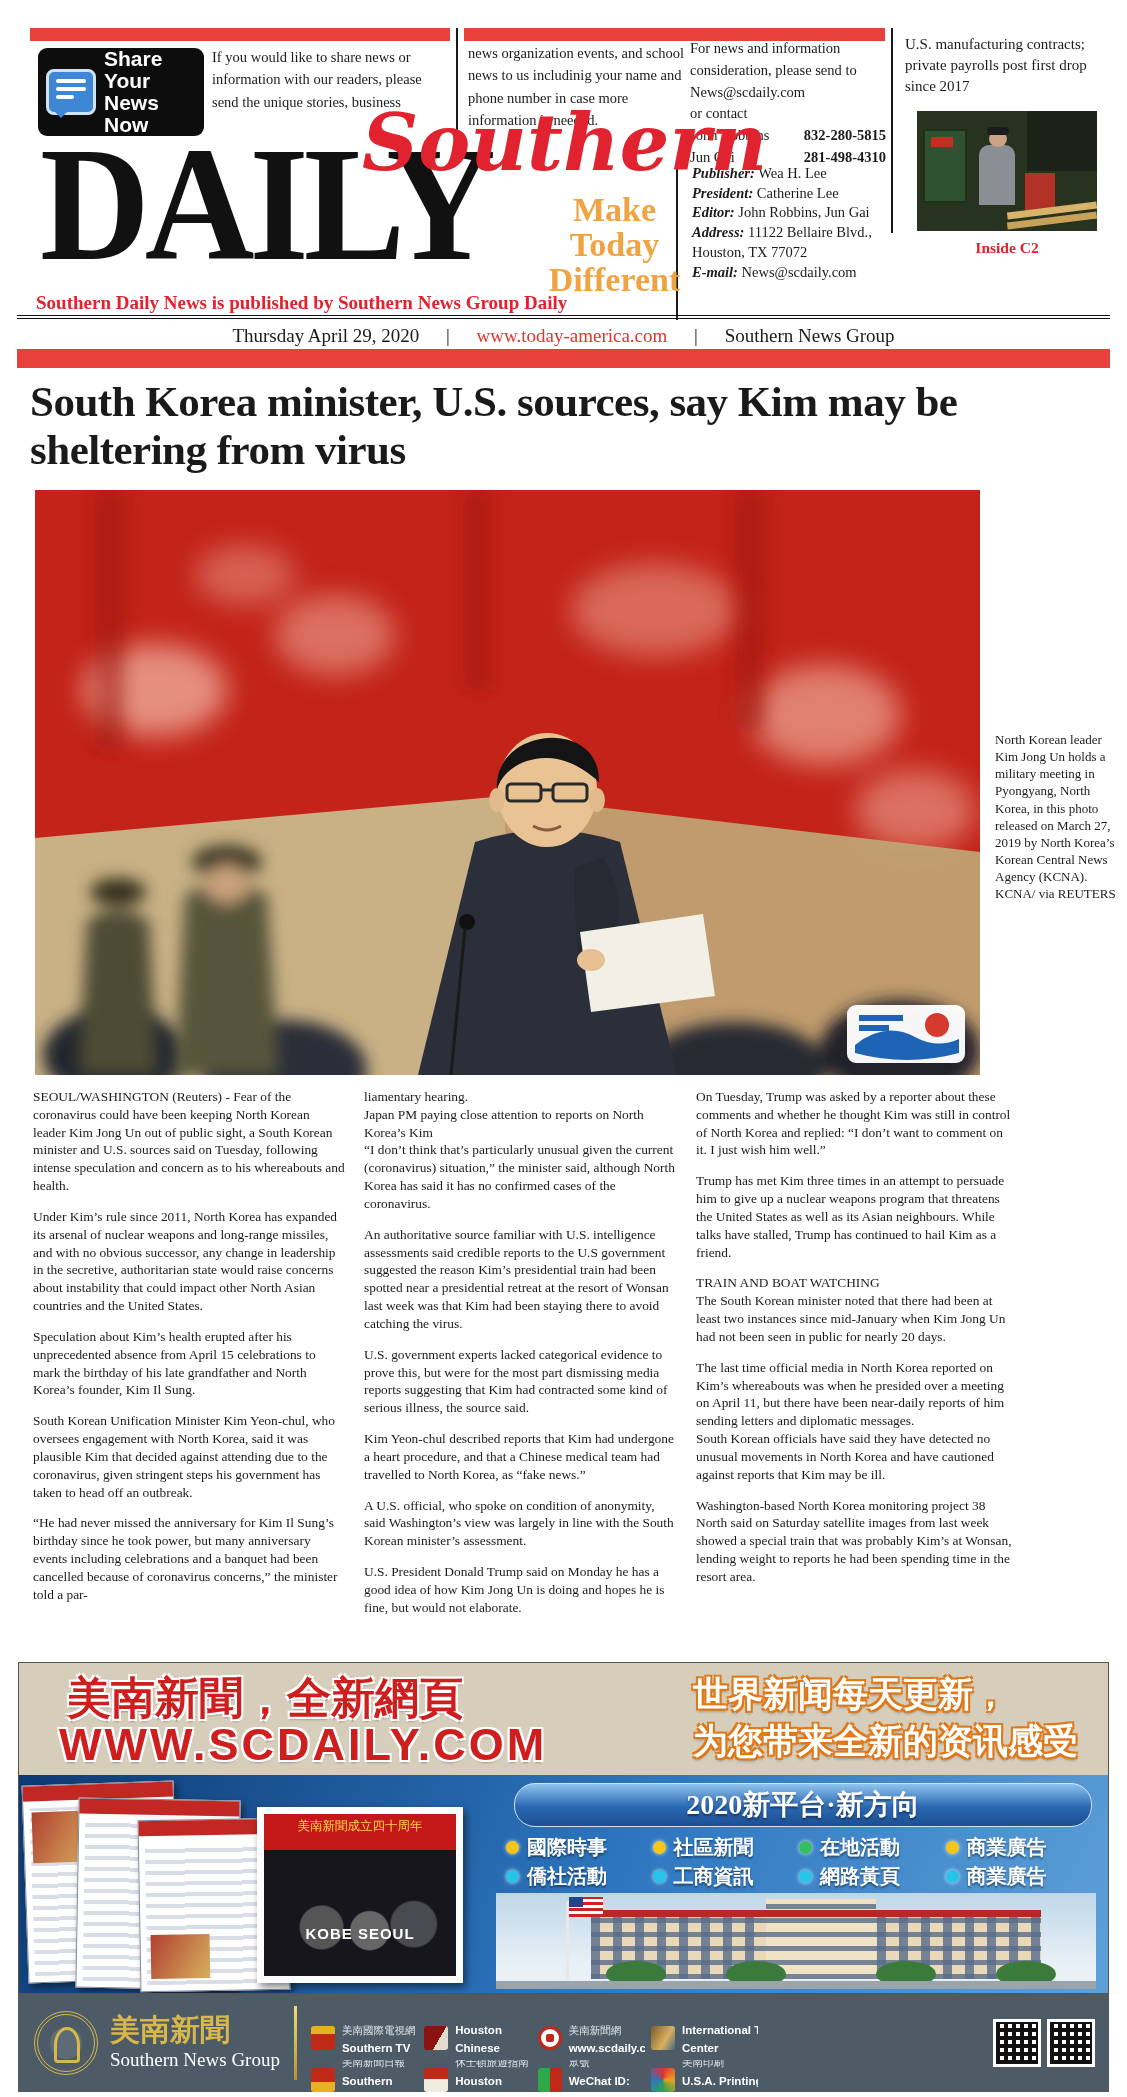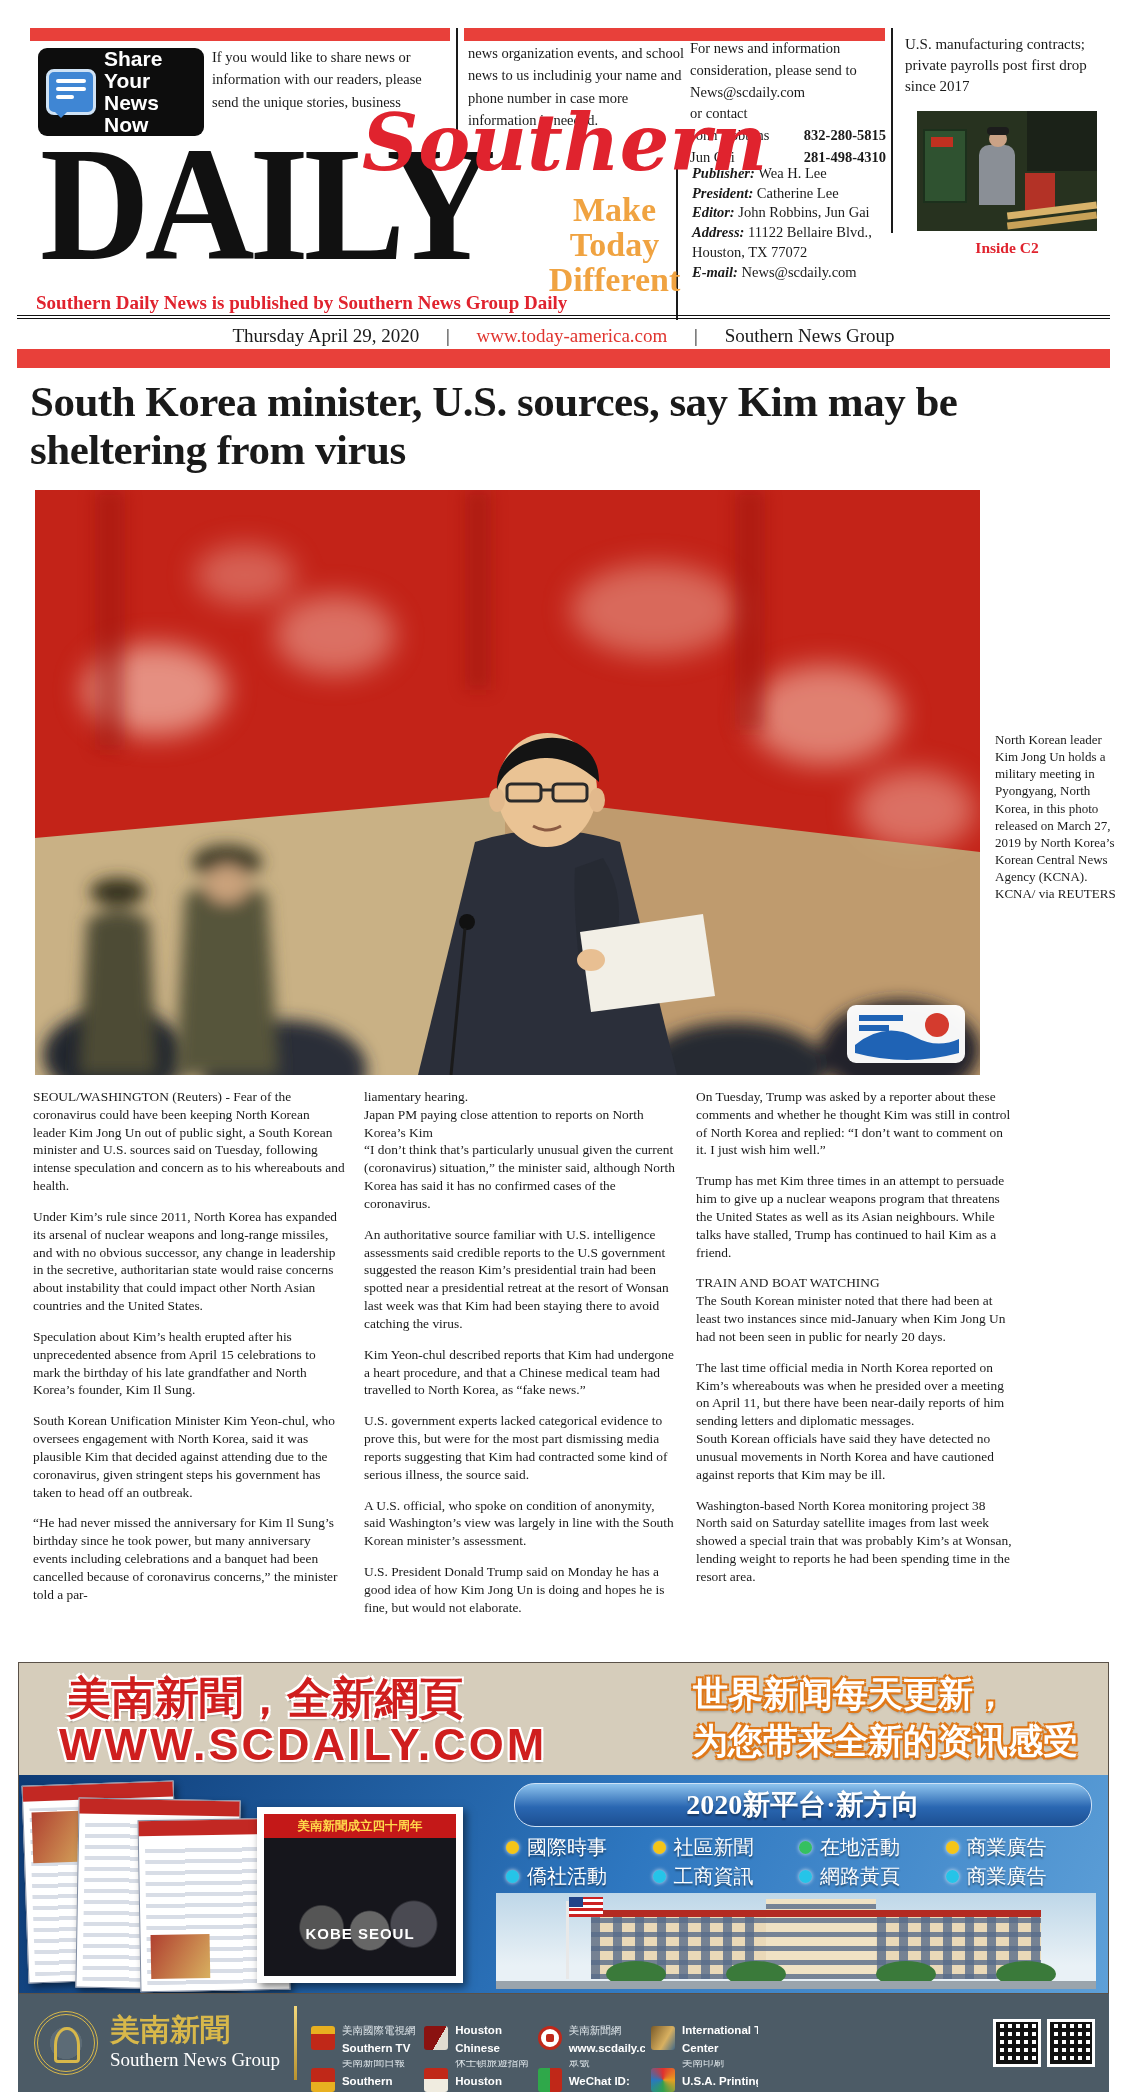--- a/index.html
+++ b/index.html
@@ -80,30 +80,30 @@
   .shot .th{position:absolute;width:40%;height:26%;background:linear-gradient(120deg,#b04030,#d8b060);}
   .s1{left:6px;top:8px;width:150px;height:196px;transform:rotate(-2deg);}
   .s2{left:58px;top:24px;width:160px;height:188px;transform:rotate(1deg);}
   .s3{left:120px;top:44px;width:148px;height:170px;transform:rotate(-1deg);}
   .polaroid{position:absolute;left:238px;top:32px;width:206px;height:176px;background:#fff;
             padding:7px;box-sizing:border-box;box-shadow:3px 4px 8px rgba(0,0,0,.5);}
   .pol-in{position:relative;width:100%;height:100%;background:
           radial-gradient(circle at 30% 70%,#555 0 12%,transparent 13%),
           radial-gradient(circle at 55% 72%,#666 0 12%,transparent 13%),
           radial-gradient(circle at 78% 68%,#4a4a52 0 12%,transparent 13%),#16161c;overflow:hidden;}
-  .pol-banner{height:24px;background:#c41818;color:#ffd84a;font-size:12.5px;font-weight:bold;
+  .pol-banner{height:36px;background:#c41818;color:#ffd84a;font-size:12.5px;font-weight:normal;
               text-align:center;line-height:24px;}
   .pol-title{position:absolute;left:0;right:0;bottom:34px;text-align:center;color:#fff;
              font-family:"Liberation Sans",sans-serif;font-weight:bold;font-size:15px;letter-spacing:1px;}
   .pill{position:absolute;right:16px;top:8px;width:576px;height:42px;border-radius:21px;border:1px solid #cfe2f5;
         background:linear-gradient(180deg,#8ec4ee,#2a67b2 55%,#1c4f92);color:#fff;font-weight:bold;
         font-size:28px;text-align:center;line-height:42px;text-shadow:0 2px 2px rgba(0,0,0,.4);}
   .menu{position:absolute;right:16px;top:58px;width:586px;display:grid;
         grid-template-columns:repeat(4,1fr);grid-template-rows:repeat(2,29px);grid-auto-flow:column;}
-  .menu-item{display:flex;align-items:center;color:#fff;font-weight:normal;font-size:20px;
+  .menu-item{display:flex;align-items:center;color:#fff;font-weight:bold;font-size:20px;
              text-shadow:0 2px 2px rgba(0,0,0,.45);}
   .dot{width:13px;height:13px;border-radius:50%;margin-right:8px;flex:none;box-shadow:0 0 4px rgba(255,255,255,.8);}
   .building{position:absolute;right:12px;bottom:4px;width:600px;height:96px;
             background:linear-gradient(#bed7e8,#e9f1f6 75%);overflow:hidden;}
   .bldg{position:absolute;left:95px;bottom:10px;width:450px;height:66px;background:
         repeating-linear-gradient(90deg,rgba(88,108,138,.8) 0 9px,transparent 9px 22px),
         repeating-linear-gradient(0deg,rgba(88,108,138,.8) 0 5px,transparent 5px 14px),#ead9b8;}
   .bldg-tower{position:absolute;left:270px;bottom:10px;width:110px;height:80px;background:
         repeating-linear-gradient(0deg,rgba(88,108,138,.8) 0 5px,transparent 5px 14px),#f0e2c4;}
   .bldg-sign{position:absolute;left:95px;bottom:72px;width:450px;height:7px;background:#b32a22;}
@@ -308,22 +308,22 @@
     <p>Under Kim’s rule since 2011, North Korea has expanded its arsenal of nuclear weapons and long-range missiles, and with no obvious successor, any change in leadership in the secretive, authoritarian state would raise concerns about instability that could impact other North Asian countries and the United States.</p>
     <p>Speculation about Kim’s health erupted after his unprecedented absence from April 15 celebrations to mark the birthday of his late grandfather and North Korea’s founder, Kim Il Sung.</p>
     <p>South Korean Unification Minister Kim Yeon-chul, who oversees engagement with North Korea, said it was plausible Kim that decided against attending due to the coronavirus, given stringent steps his government has taken to head off an outbreak.</p>
     <p>“He had never missed the anniversary for Kim Il Sung’s birthday since he took power, but many anniversary events including celebrations and a banquet had been cancelled because of coronavirus concerns,” the minister told a par-</p>
   </div>
   <div class="col c2">
     <p class="tight">liamentary hearing.</p>
     <p class="tight">Japan PM paying close attention to reports on North Korea’s Kim</p>
     <p>“I don’t think that’s particularly unusual given the current (coronavirus) situation,” the minister said, although North Korea has said it has no confirmed cases of the coronavirus.</p>
     <p>An authoritative source familiar with U.S. intelligence assessments said credible reports to the U.S government suggested the reason Kim’s presidential train had been spotted near a presidential retreat at the resort of Wonsan last week was that Kim had been staying there to avoid catching the virus.</p>
+    <p>U.S. government experts lacked categorical evidence to prove this, but were for the most part dismissing media reports suggesting that Kim had contracted some kind of serious illness, the source said.</p>
     <p>Kim Yeon-chul described reports that Kim had undergone a heart procedure, and that a Chinese medical team had travelled to North Korea, as “fake news.”</p>
-    <p>U.S. government experts lacked categorical evidence to prove this, but were for the most part dismissing media reports suggesting that Kim had contracted some kind of serious illness, the source said.</p>
     <p>A U.S. official, who spoke on condition of anonymity, said Washington’s view was largely in line with the South Korean minister’s assessment.</p>
     <p>U.S. President Donald Trump said on Monday he has a good idea of how Kim Jong Un is doing and hopes he is fine, but would not elaborate.</p>
   </div>
   <div class="col c3">
     <p>On Tuesday, Trump was asked by a reporter about these comments and whether he thought Kim was still in control of North Korea and replied: “I don’t want to comment on it. I just wish him well.”</p>
     <p>Trump has met Kim three times in an attempt to persuade him to give up a nuclear weapons program that threatens the United States as well as its Asian neighbours. While talks have stalled, Trump has continued to hail Kim as a friend.</p>
     <p class="tight">TRAIN AND BOAT WATCHING</p>
     <p>The South Korean minister noted that there had been at least two instances since mid-January when Kim Jong Un had not been seen in public for nearly 20 days.</p>
     <p class="tight">The last time official media in North Korea reported on Kim’s whereabouts was when he presided over a meeting on April 11, but there have been near-daily reports of him sending letters and diplomatic messages.</p>
     <p>South Korean officials have said they have detected no unusual movements in North Korea and have cautioned against reports that Kim may be ill.</p>

